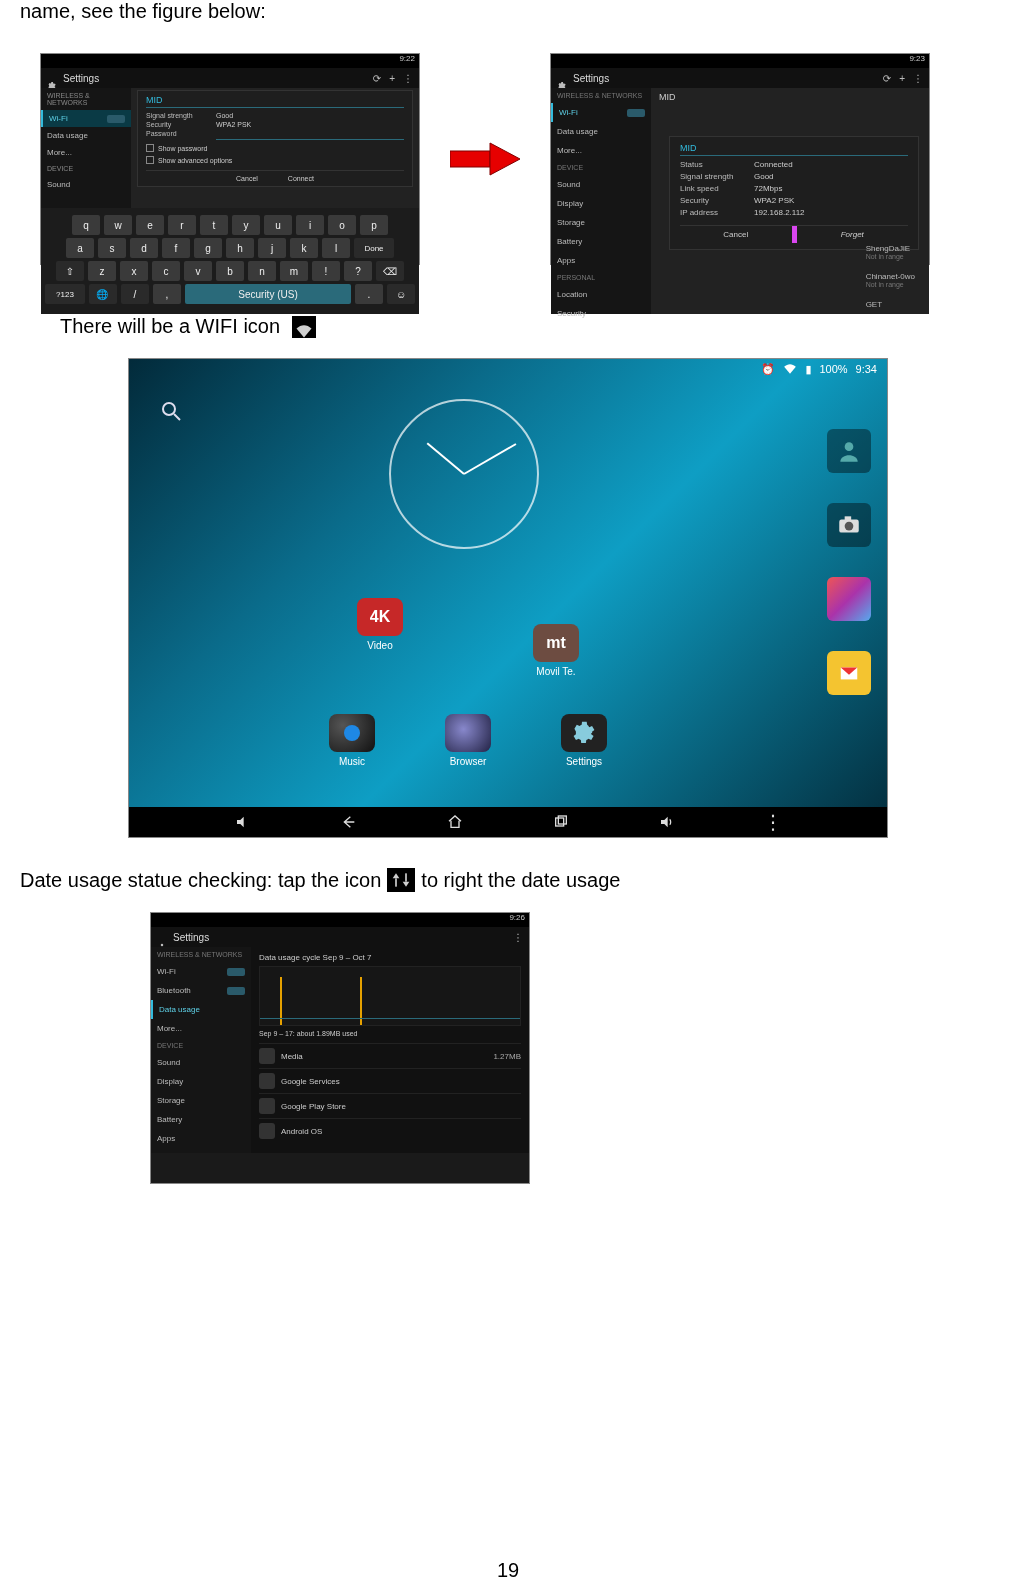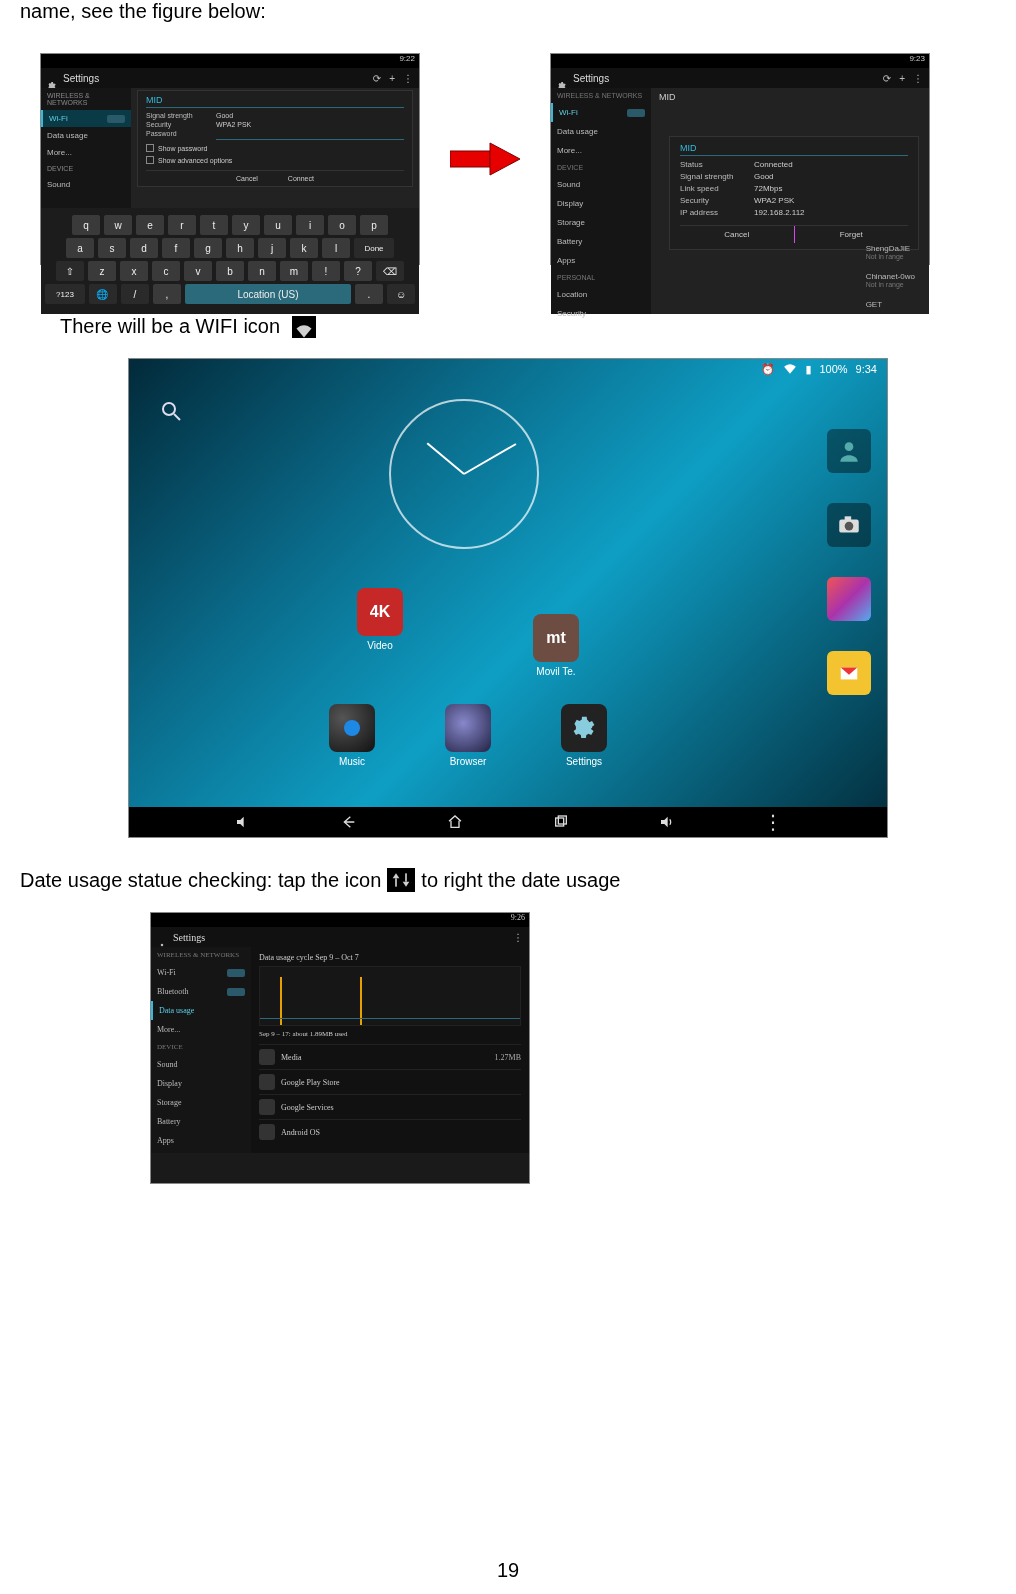--- a/index.html
+++ b/index.html
@@ -61,21 +61,21 @@
     .ss-hero-wrap { display: flex; justify-content: center; margin: 10px 0 30px; }
     .ss-hero { width: 760px; height: 480px; }
     .para2 {
       margin: 20px 0 20px 0;
       display: flex;
       align-items: center;
       flex-wrap: wrap;
       gap: 6px;
     }
     .ss-data-wrap { display: flex; justify-content: flex-start; margin-left: 130px; margin-bottom: 40px; }
-    .ss-data { width: 380px; height: 272px; font-family: Liberation Serif, serif; }
+    .ss-data { width: 380px; height: 272px; }
     .page-num {
       position: absolute;
       bottom: 12px;
       left: 0; right: 0;
       text-align: center;
       font-size: 20px;
     }
 
     
     .ss1-top { height: 14px; background:#000; position:relative; }
@@ -112,37 +112,37 @@
     .ss2-sidebar { width: 100px; background:#151515;}
     .ss2-main { flex:1; background:#222; position:relative; }
     .ss2-mrow { display:flex; justify-content:space-between; font-size:8px; color:#ccc; padding:4px 8px;}
     .ss2-mrow .name { font-size:9px;}
     .ss2-dialog { position:absolute; left:18px; right:10px; top:48px; background:#1e1e1e; border:1px solid #333; padding:6px 10px;}
     .ss2-dtitle { color:#3bd; font-size:9px; border-bottom:1px solid #2a6a7a; padding-bottom:2px; margin-bottom:4px;}
     .ss2-drow { display:flex; font-size:8px; color:#ccc; margin:3px 0;}
     .ss2-drow .lbl { width:74px; color:#bbb;}
     .ss2-actions { display:flex; border-top:1px solid #333; margin-top:8px;}
     .ss2-actions .btn { flex:1; text-align:center; font-size:8px; color:#ccc; padding:4px 0;}
-    .ss2-actions .btn + .btn { border-left:1px solid #d946ef;}
+    .ss2-actions .btn + .btn { border-left:5px solid #d946ef;font-style:italic;}
     .ss2-netitem { padding:6px 8px; font-size:8px; color:#bbb;}
     .ss2-netitem .sub { font-size:7px; color:#777;}
 
     
     .ss3 { background: linear-gradient(135deg,#022a3a 0%, #0a6b8a 30%, #0e9ec4 55%, #032b3a 100%); position:relative;}
     .ss3-status { height:20px; position:absolute; top:0; right:10px; display:flex; align-items:center; gap:8px; color:#fff; font-size:11px;}
     .ss3-clock { position:absolute; left:260px; top:40px; width:150px; height:150px; border:2px solid rgba(255,255,255,0.7); border-radius:50%;}
     .ss3-clock::before { content:""; position:absolute; left:50%; top:50%; width:2px; height:48px; background:#fff; transform-origin:bottom; transform:translate(-50%,-100%) rotate(310deg);}
     .ss3-clock::after { content:""; position:absolute; left:50%; top:50%; width:2px; height:60px; background:#fff; transform-origin:bottom; transform:translate(-50%,-100%) rotate(60deg);}
     .ss3-search { position:absolute; left:30px; top:40px; width:24px; height:24px;}
     .ss3-dock-right { position:absolute; right:16px; top:70px; display:flex; flex-direction:column; gap:30px;}
     .dock-ico { width:44px; height:44px; border-radius:6px; background:rgba(0,0,0,0.4); display:flex;align-items:center;justify-content:center;}
     .ss3-apps-row1 { position:absolute; bottom:160px; left:0; right:80px; display:flex; justify-content:center; gap:130px;}
     .ss3-apps-row2 { position:absolute; bottom:70px; left:0; right:80px; display:flex; justify-content:center; gap:70px;}
     .app { display:flex; flex-direction:column; align-items:center; gap:4px;}
-    .app .ico { width:46px; height:48px; border-radius:8px; display:flex;align-items:center;justify-content:center; font-size:16px; font-weight:bold;}
+    .app .ico { width:46px; height:38px; border-radius:8px; display:flex;align-items:center;justify-content:center; font-size:16px; font-weight:bold;}
     .app .lbl { color:#fff; font-size:10px;}
     .ico-video { background:#c62828; color:#fff; font-size:13px;}
     .ico-movil { background:#6d4c41; color:#fff; font-size:14px;margin-top:26px;}
     .ico-music { background:radial-gradient(circle at 30% 30%,#555,#111); border-radius:50%; position:relative;}
     .ico-music::after { content:""; position:absolute; left:50%; top:50%; width:16px;height:16px; background:#1e88e5; border-radius:50%; transform:translate(-50%,-50%);}
     .ico-browser { background:radial-gradient(circle at 40% 40%,#88c,#224); border-radius:50%;}
     .ico-settings { background:#222; color:#3bd;}
     .ss3-nav { position:absolute; bottom:0; left:0; right:0; height:30px; background:#000; display:flex; justify-content:center; align-items:center; gap:90px;}
     .nav-ico { width:16px;height:16px; color:#ddd; display:flex;align-items:center;justify-content:center;}
 
@@ -270,21 +270,21 @@
             <div class="kb-key">m</div>
             <div class="kb-key">!</div>
             <div class="kb-key">?</div>
             <div class="kb-key dark">⌫</div>
           </div>
         <div class="kb-row" id="kb-r4">
             <div class="kb-key wide dark">?123</div>
             <div class="kb-key dark">🌐</div>
             <div class="kb-key dark">/</div>
             <div class="kb-key">,</div>
-            <div class="kb-key space">Location (US)</div>
+            <div class="kb-key space">Security (US)</div>
             <div class="kb-key">.</div>
             <div class="kb-key dark">☺</div>
           </div>
       </div>
     </div>
 
     <div class="arrow-block">
       <svg class="arrow-svg" viewBox="0 0 70 40">
         <rect x="0" y="12" width="40" height="16" fill="#e60000" stroke="#800000" stroke-width="1"></rect>
         <polygon points="40,4 70,20 40,36" fill="#e60000" stroke="#800000" stroke-width="1"></polygon>
@@ -542,26 +542,26 @@
               <div class="line"></div>
           </div>
           <div class="ss4-range">Sep 9 – 17: about 1.89MB used</div>
           <div class="ss4-appline">
               <span class="aico"></span>
               <span class="aname">Media</span>
               <span class="aval">1.27MB</span>
             </div>
           <div class="ss4-appline">
               <span class="aico"></span>
-              <span class="aname">Google Play Store</span>
+              <span class="aname">Google Services</span>
               <span class="aval"></span>
             </div>
           <div class="ss4-appline">
               <span class="aico"></span>
-              <span class="aname">Google Services</span>
+              <span class="aname">Google Play Store</span>
               <span class="aval"></span>
             </div>
           <div class="ss4-appline">
               <span class="aico"></span>
               <span class="aname">Android OS</span>
               <span class="aval"></span>
             </div>
         </div>
       </div>
     </div>

